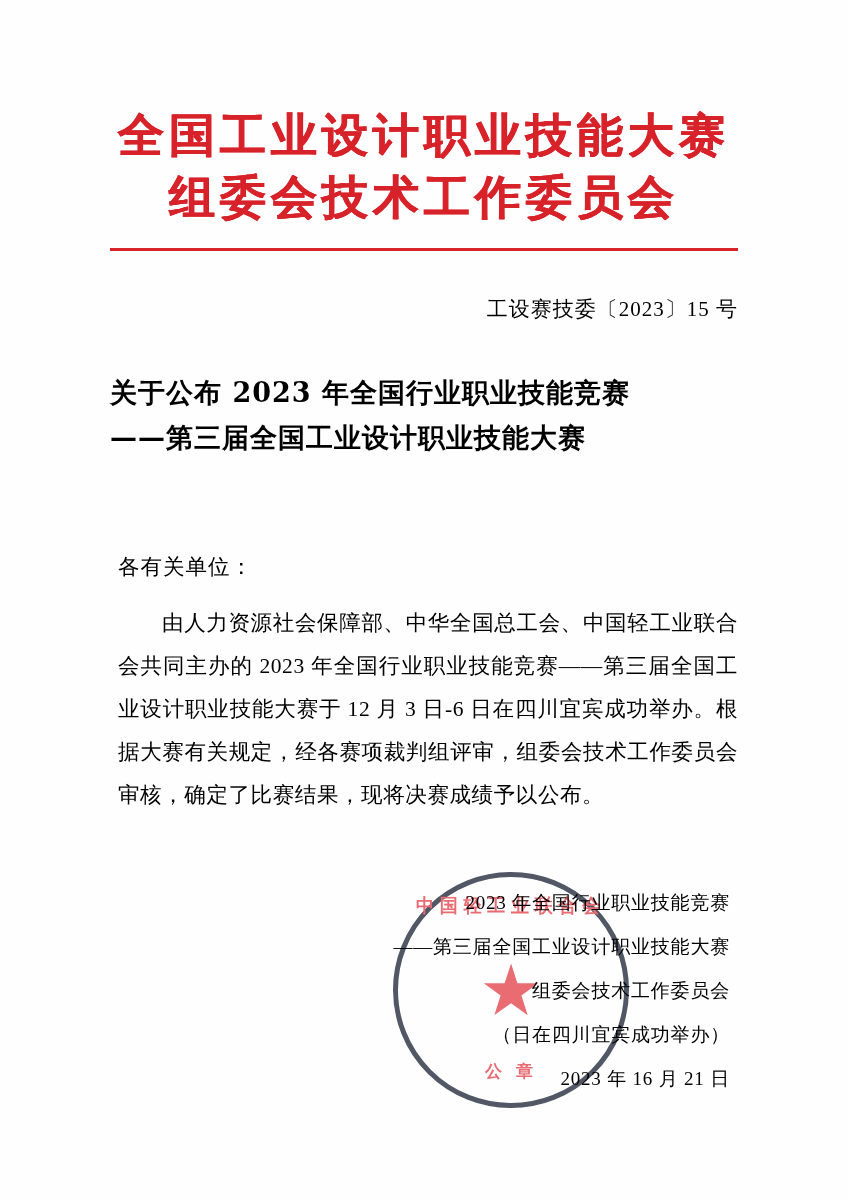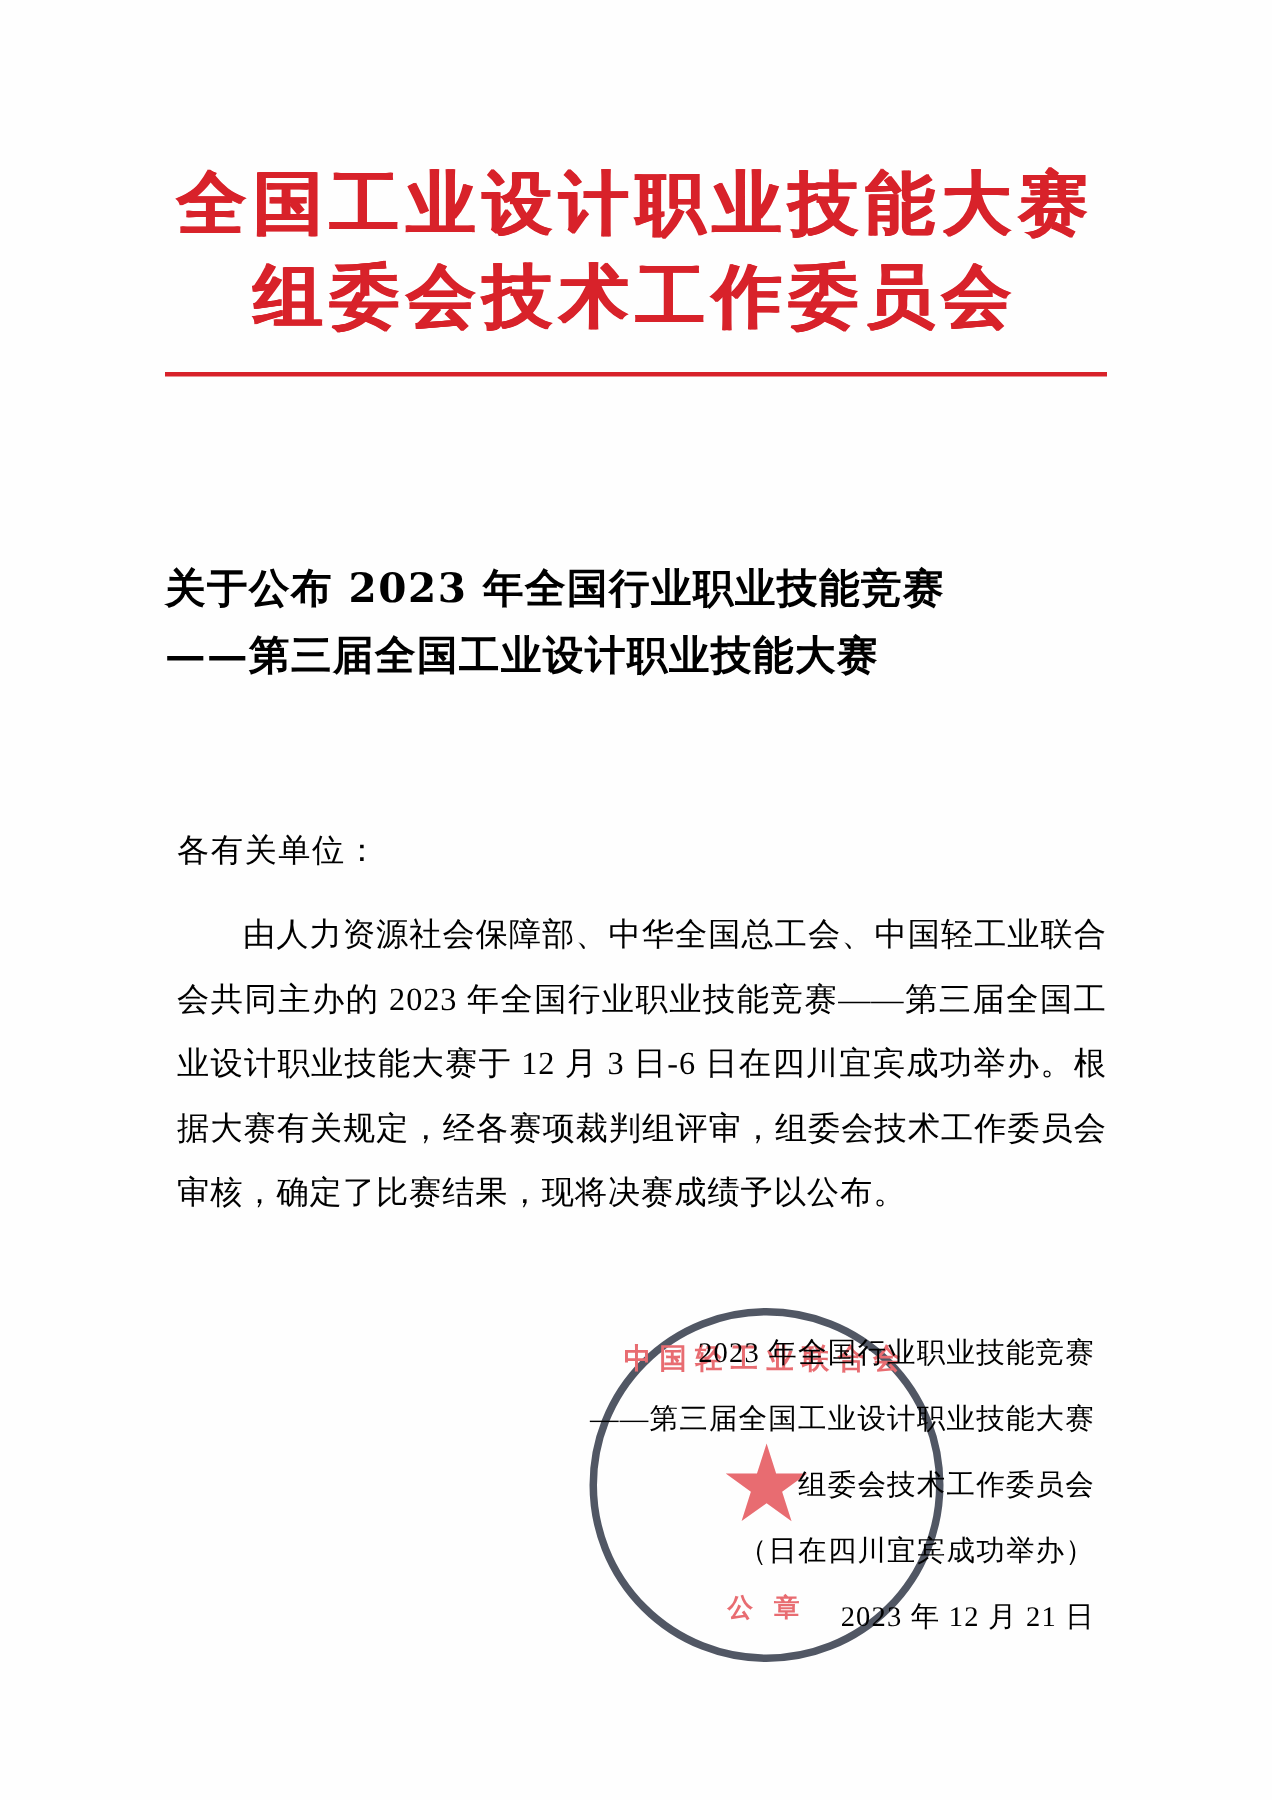--- a/index.html
+++ b/index.html
@@ -162,20 +162,21 @@
 
 <div class="page">
 
   <div class="letterhead">
     <div class="lh-line">全国工业设计职业技能大赛</div>
     <div class="lh-line">组委会技术工作委员会</div>
   </div>
 
   <div class="red-rule"></div>
 
+  <div class="doc-number">工设赛技委〔2023〕15 号</div>
 
   <div class="title-block">
     <div class="t-line">关于公布 2023 年全国行业职业技能竞赛</div>
     <div class="t-line">——第三届全国工业设计职业技能大赛</div>
   </div>
 
   <div class="salutation">各有关单位：</div>
 
   <div class="body-text">由人力资源社会保障部、中华全国总工会、中国轻工业联合会共同主办的 2023 年全国行业职业技能竞赛——第三届全国工业设计职业技能大赛于 12 月 3 日-6 日在四川宜宾成功举办。根据大赛有关规定，经各赛项裁判组评审，组委会技术工作委员会审核，确定了比赛结果，现将决赛成绩予以公布。</div>
 
@@ -183,16 +184,16 @@
     <div class="seal-top-text">中国轻工业联合会</div>
     <div class="star">★</div>
     <div class="seal-bottom-text">公 章</div>
   </div>
 
   <div class="signature">
     <div>2023 年全国行业职业技能竞赛</div>
     <div>——第三届全国工业设计职业技能大赛</div>
     <div>组委会技术工作委员会</div>
     <div>（日在四川宜宾成功举办）</div>
-    <div>2023 年 12 月 21 日</div>
+    <div>2023 年 16 月 21 日</div>
   </div>
 
 </div>
 
 </body></html>

